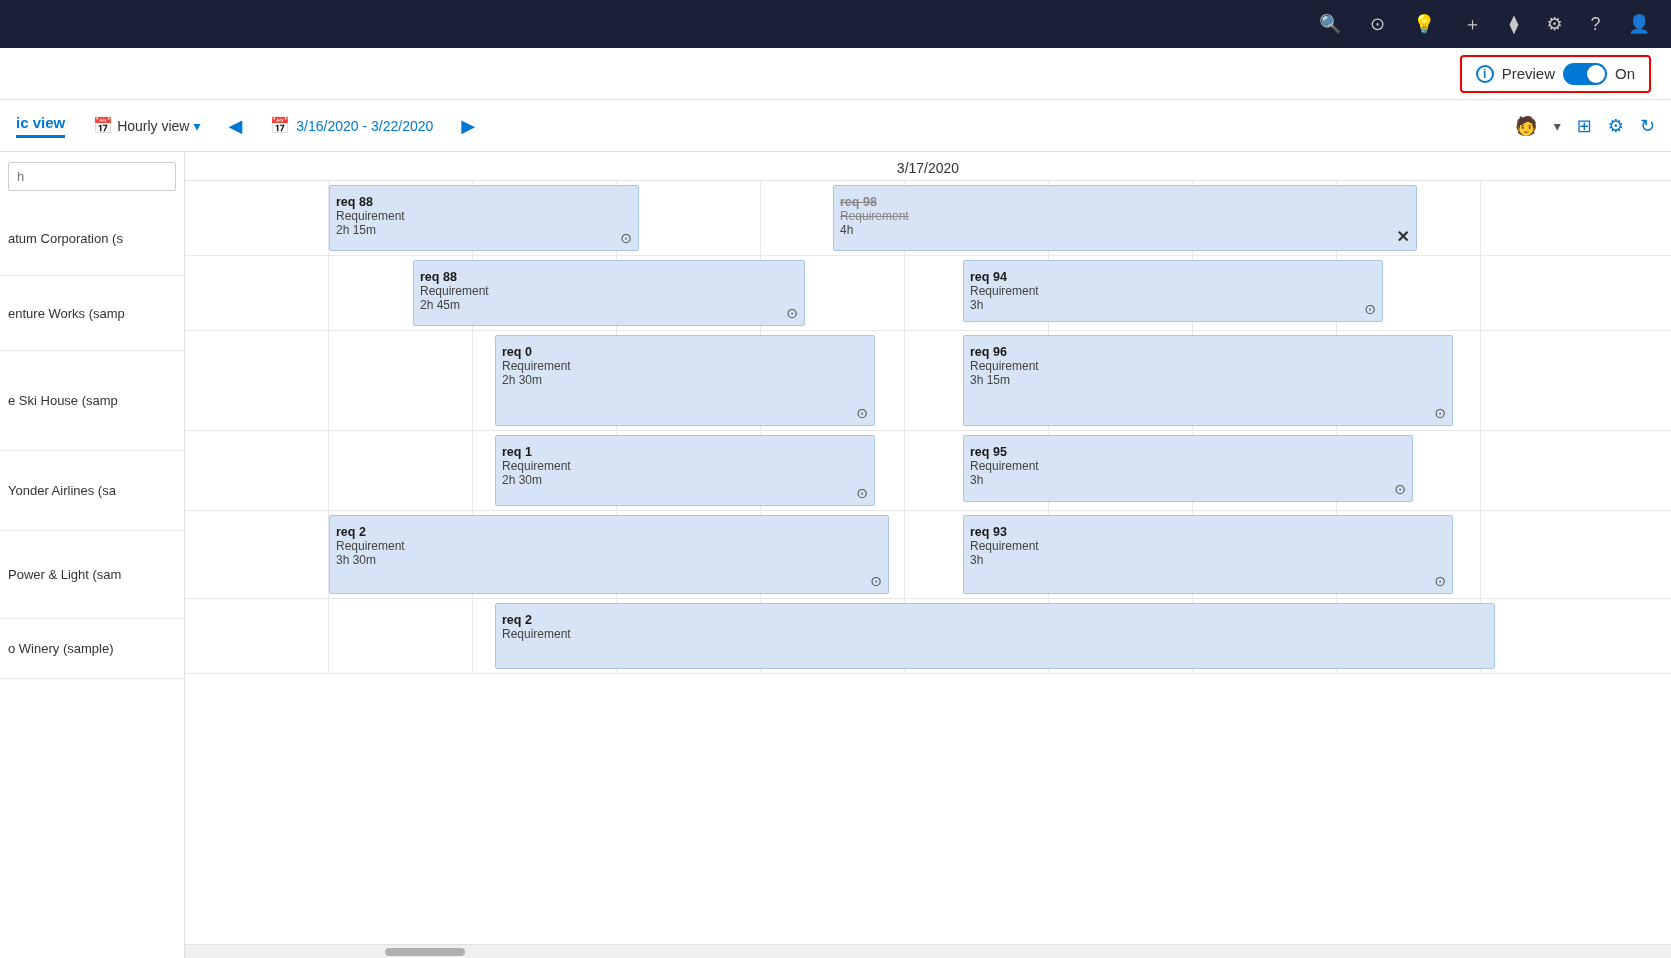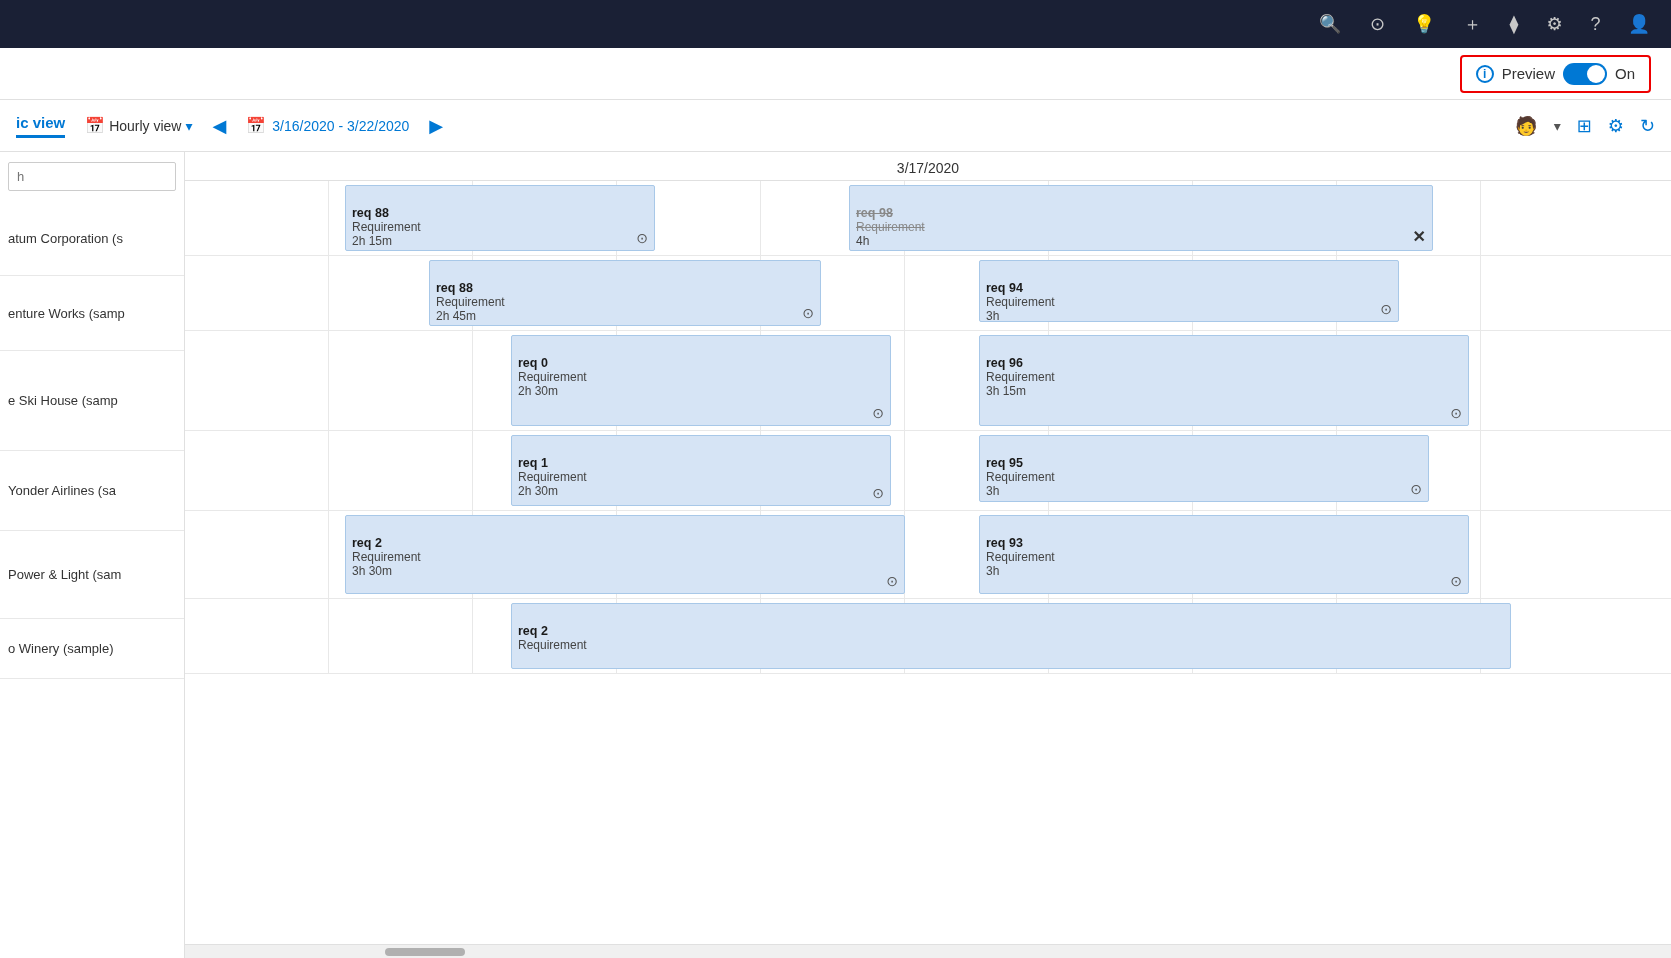--- a/index.html
+++ b/index.html
@@ -74,21 +74,21 @@
       font-weight: 500;
     }
 
     
     .toolbar {
       height: 52px;
       display: flex;
       align-items: center;
       padding: 0 16px;
       border-bottom: 1px solid #e0e0e0;
-      gap: 12px;
+      gap: 20px;
       background: #fff;
     }
     .tab-label {
       font-size: 15px;
       color: #0078d4;
       font-weight: 600;
       padding-bottom: 4px;
       border-bottom: 3px solid #0078d4;
       margin-right: 8px;
     }
@@ -202,24 +202,23 @@
       border-right: 1px solid #e8e8e8;
       flex-shrink: 0;
       height: 100%;
     }
     .grid-cell:last-child { min-width: 100px; }
     .event-card {
       position: absolute;
       background: #d6e4f5;
       border: 1px solid #a8c8e8;
       border-radius: 2px;
-      padding: 20px 6px;
+      padding: 9px 6px;
       font-size: 12px;
       overflow: hidden;
-      margin-left: 16px;
     }
     .event-card.strikethrough .event-title {
       text-decoration: line-through;
       color: #888;
     }
     .event-card.strikethrough .event-type {
       text-decoration: line-through;
       color: #888;
     }
     .event-title { font-weight: 600; color: #1a1a1a; font-size: 12.5px; }

